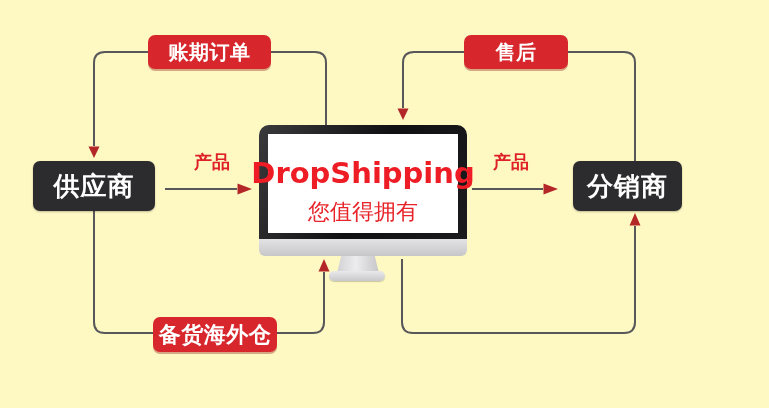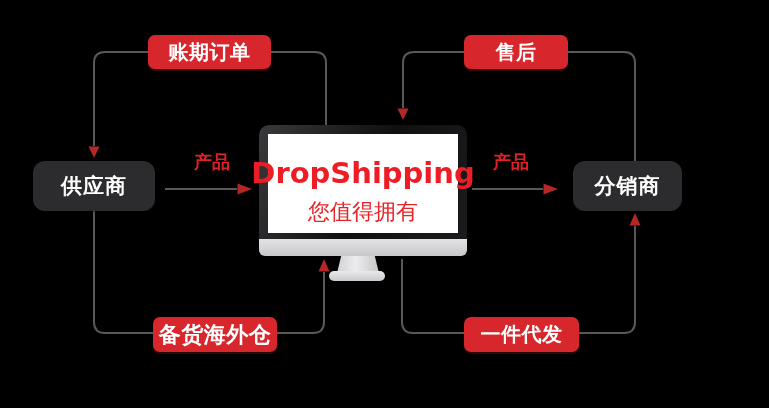--- a/index.html
+++ b/index.html
@@ -1,24 +1,24 @@
 <!DOCTYPE html>
 <html><head>
 <meta charset="utf-8">
 <style>
   html,body{margin:0;padding:0;background:#fff;}
   .canvas{
-    position:relative;width:769px;height:408px;background:#000000;overflow:hidden;
+    position:relative;width:769px;height:408px;background:#fef9c3;overflow:hidden;
     font-family:"DejaVu Sans","Liberation Sans",sans-serif;
   }
   .wires{position:absolute;left:0;top:0;z-index:1;}
   .node{
     position:absolute;z-index:2;display:flex;align-items:center;justify-content:center;
-    background:#2c2c2e;color:#ffffff;font-weight:bold;font-size:21px;
-    border-radius:12px;letter-spacing:1px;box-shadow:0 1px 2px rgba(0,0,0,0.25);
+    background:#2c2c2e;color:#ffffff;font-weight:bold;font-size:26px;
+    border-radius:7px;letter-spacing:1px;box-shadow:0 1px 2px rgba(0,0,0,0.25);
   }
   .node-supplier{left:33px;top:161px;width:122px;height:50px;}
   .node-distributor{left:573px;top:161px;width:109px;height:50px;}
   .pill{
     position:absolute;z-index:2;display:flex;align-items:center;justify-content:center;
     background:#d7272d;color:#ffffff;font-weight:bold;font-size:20px;
     border-radius:7px;letter-spacing:0.5px;
     box-shadow:0 2px 0 rgba(140,15,18,0.35);
   }
   .pill-tl{left:148px;top:35px;width:123px;height:34px;}
@@ -81,21 +81,20 @@
     <path d="M 165 189 L 237 189" fill="none" stroke="#58585a" stroke-width="2"></path>
     <polygon points="252,189 237.5,183.5 237.5,194.5" fill="#b32729"></polygon>
 
     <path d="M 472 189 L 543 189" fill="none" stroke="#58585a" stroke-width="2"></path>
     <polygon points="558,189 543.5,183.5 543.5,194.5" fill="#b32729"></polygon>
   </svg>
 
   <div class="pill pill-tl">账期订单</div>
   <div class="pill pill-tr">售后</div>
   <div class="pill pill-bl">备货海外仓</div>
-  <div class="pill pill-br">一件代发</div>
 
   <div class="node node-supplier">供应商</div>
   <div class="node node-distributor">分销商</div>
 
   <div class="flow-label flow-label-left">产品</div>
   <div class="flow-label flow-label-right">产品</div>
 
   <div class="monitor">
     <div class="bezel">
       <div class="screen">

